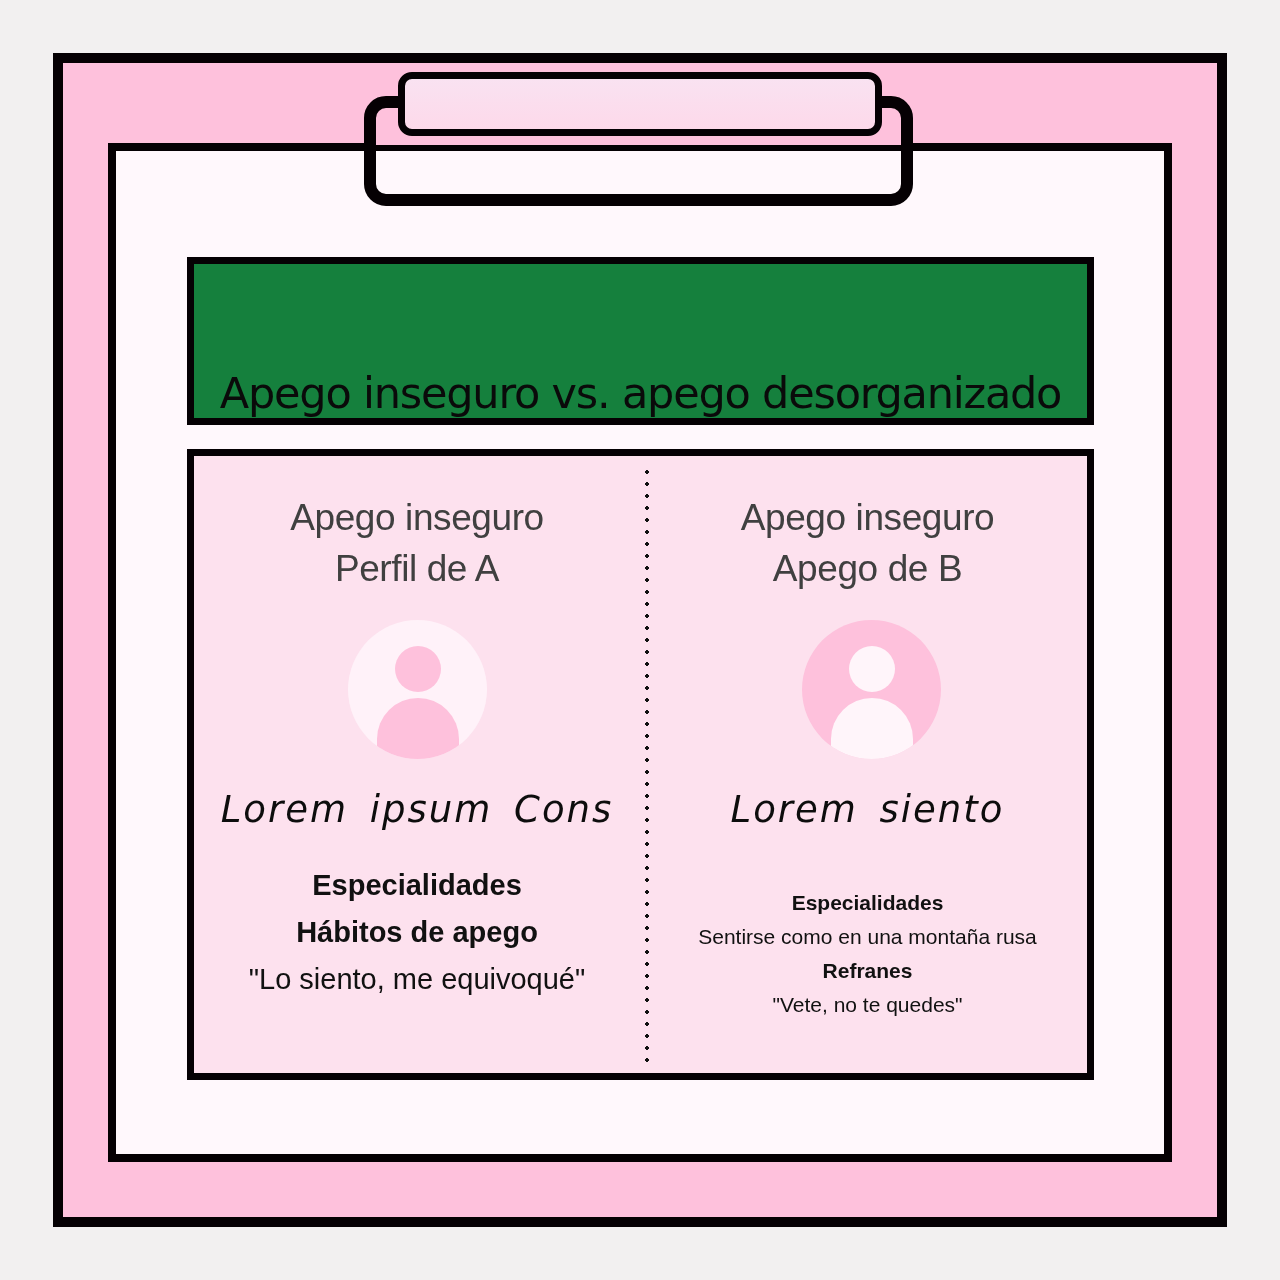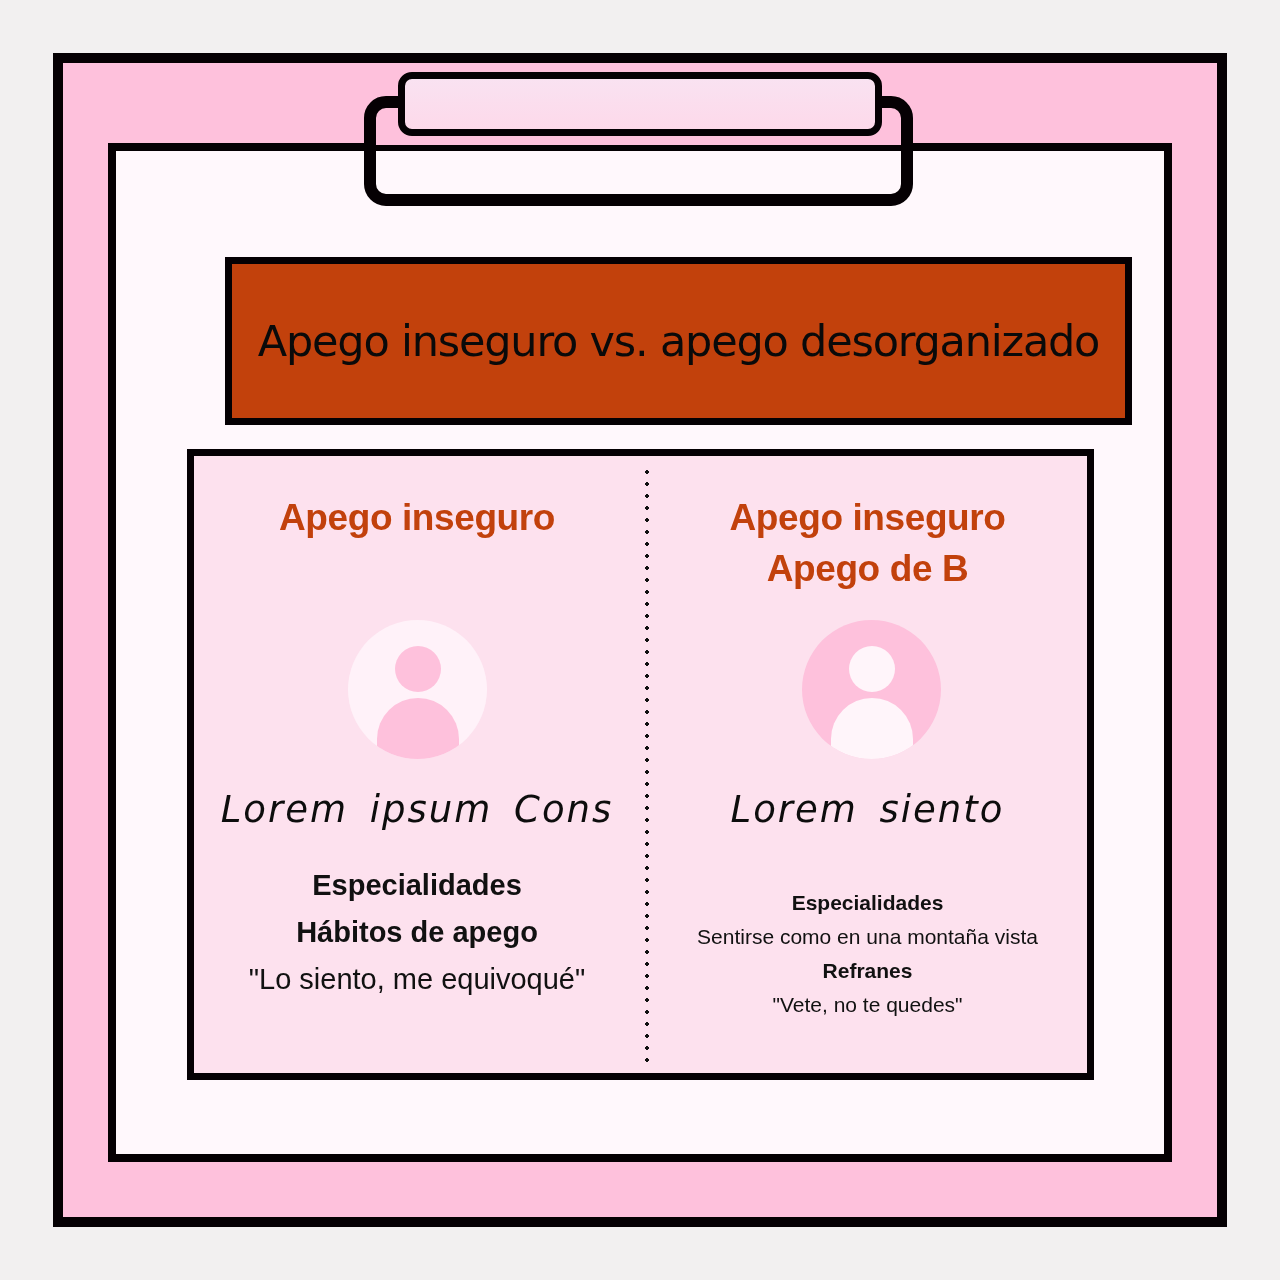--- a/index.html
+++ b/index.html
@@ -48,24 +48,23 @@
       border: 7px solid #050003;
       border-radius: 14px;
       background: linear-gradient(180deg, #f9e2f1 0%, #fdd9ea 100%);
       z-index: 4;
     }
     .title-box {
       position: absolute;
       left: 187px; top: 257px;
       width: 893px; height: 154px;
       border: 7px solid #050003;
-      background: #c2410c;
-      display: flex; align-items: center; justify-content: center;
+      background: #15803d;
+      display: flex; align-items: flex-end; justify-content: center;
       z-index: 5;
-      margin-left: 38px;
     }
     .title-text {
       font-family: "DejaVu Sans", sans-serif;
       font-size: 43px;
       letter-spacing: -1.2px;
       color: #0a0a0a;
       white-space: nowrap;
     }
     .content-box {
       position: absolute;
@@ -89,24 +88,24 @@
       width: 446px; height: 617px;
       text-align: center;
     }
     .col-a { left: 0; }
     .col-b { left: 454px; width: 439px; }
     .col-heading {
       position: absolute;
       left: 0; right: 0;
       top: 36px;
       font-family: "Liberation Sans", sans-serif;
-      font-weight: bold;
+      font-weight: normal;
       font-size: 37px;
       line-height: 51px;
-      color: #c2410c;
+      color: #404040;
       letter-spacing: -0.4px;
     }
     .col-heading span { display: block; }
     .avatar {
       position: absolute;
       top: 164px;
       width: 139px; height: 139px;
       border-radius: 50%;
       overflow: hidden;
     }
@@ -171,20 +170,21 @@
 <div class="title-box">
   <span class="title-text">Apego inseguro vs. apego desorganizado</span>
 </div>
 
 <div class="content-box">
   <div class="divider"></div>
 
   <div class="column col-a">
     <div class="col-heading">
       <span>Apego inseguro</span>
+      <span>Perfil de A</span>
     </div>
     <div class="avatar">
       <div class="head"></div>
       <div class="body"></div>
     </div>
     <div class="script-name">Lorem ipsum Cons</div>
     <div class="details-a">
       <span class="lbl">Especialidades</span>
       <span class="lbl">Hábitos de apego</span>
       <span class="val">"Lo siento, me equivoqué"</span>
@@ -196,18 +196,18 @@
       <span>Apego inseguro</span>
       <span>Apego de B</span>
     </div>
     <div class="avatar">
       <div class="head"></div>
       <div class="body"></div>
     </div>
     <div class="script-name">Lorem siento</div>
     <div class="details-b">
       <span class="lbl">Especialidades</span>
-      <span class="val">Sentirse como en una montaña vista</span>
+      <span class="val">Sentirse como en una montaña rusa</span>
       <span class="lbl">Refranes</span>
       <span class="val">"Vete, no te quedes"</span>
     </div>
   </div>
 </div>
 
 </body></html>

